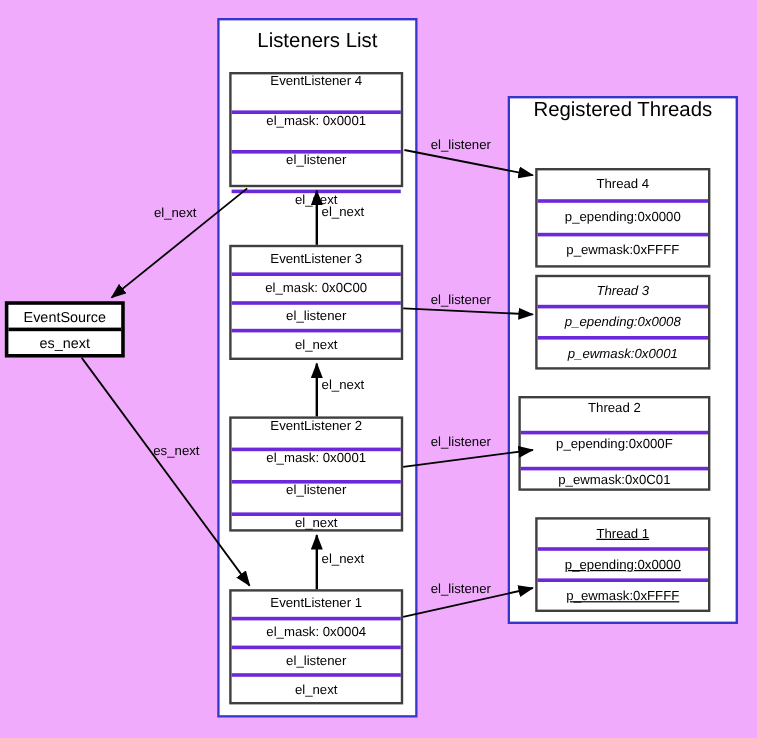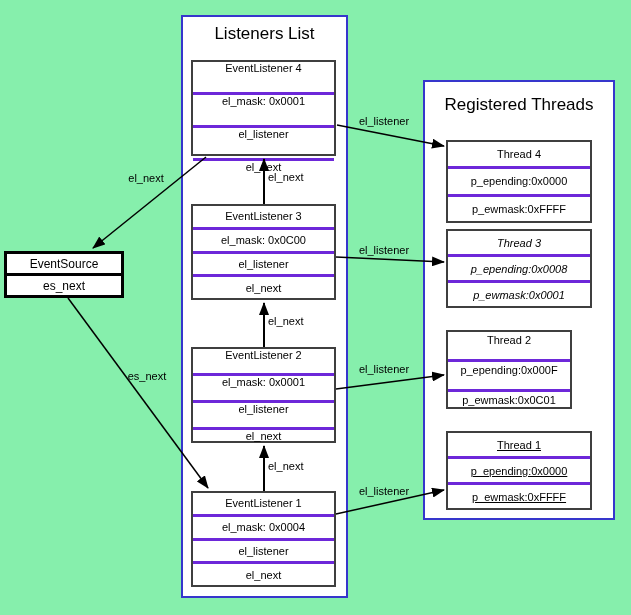--- a/index.html
+++ b/index.html
@@ -1,17 +1,17 @@
 <!DOCTYPE html>
 <html><head>
 <meta charset="utf-8">
 <style>
   html,body { margin:0; padding:0; background:#ffffff; }
   #stage {
-    position:relative; width:631px; height:615px; background:#86efac;
+    position:relative; width:631px; height:615px; background:#f0abfc;
     font-family:"Liberation Sans", sans-serif; color:#000; overflow:hidden;
   }
   .panel {
     position:absolute; box-sizing:border-box; background:#ffffff;
     border:2px solid #3636cc;
   }
   .panel-title {
     text-align:center; font-size:17px; letter-spacing:0px; color:#000;
   }
   .record {
@@ -35,24 +35,24 @@
 </head>
 <body>
 
 <div id="stage">
 
   <div class="panel" style="left:181px; top:15px; width:167px; height:583px;">
     <div class="panel-title" style="padding-top:7px;">Listeners List</div>
   </div>
 
   <div class="panel" style="left:423px; top:80px; width:192px; height:440px;">
-    <div class="panel-title" style="padding-top:13px;text-align:center;">Registered Threads</div>
+    <div class="panel-title" style="text-align:center;">Registered Threads</div>
   </div>
 
-  <div class="record source" style="left:4px; top:251px; width:120px; height:47px;">
+  <div class="record source" style="left:4px; top:251px; width:100px; height:47px;">
     <div class="row">EventSource</div>
     <div class="row">es_next</div>
   </div>
 
   <div class="record" style="left:191px; top:60px; width:145px; height:96px;gap:18px;">
     <div class="row">EventListener 4</div>
     <div class="row">el_mask: 0x0001</div>
     <div class="row">el_listener</div>
     <div class="row">el_next</div>
   </div>
@@ -83,21 +83,21 @@
     <div class="row">p_epending:0x0000</div>
     <div class="row">p_ewmask:0xFFFF</div>
   </div>
 
   <div class="record" style="left:446px; top:229px; width:146px; height:79px;font-style:italic;">
     <div class="row">Thread 3</div>
     <div class="row">p_epending:0x0008</div>
     <div class="row">p_ewmask:0x0001</div>
   </div>
 
-  <div class="record" style="left:446px; top:330px; width:126px; height:79px;gap:12px;">
+  <div class="record" style="left:432px; top:330px; width:160px; height:79px;gap:12px;">
     <div class="row">Thread 2</div>
     <div class="row">p_epending:0x000F</div>
     <div class="row">p_ewmask:0x0C01</div>
   </div>
 
   <div class="record" style="left:446px; top:431px; width:146px; height:79px;text-decoration:underline;">
     <div class="row">Thread 1</div>
     <div class="row">p_epending:0x0000</div>
     <div class="row">p_ewmask:0xFFFF</div>
   </div>

